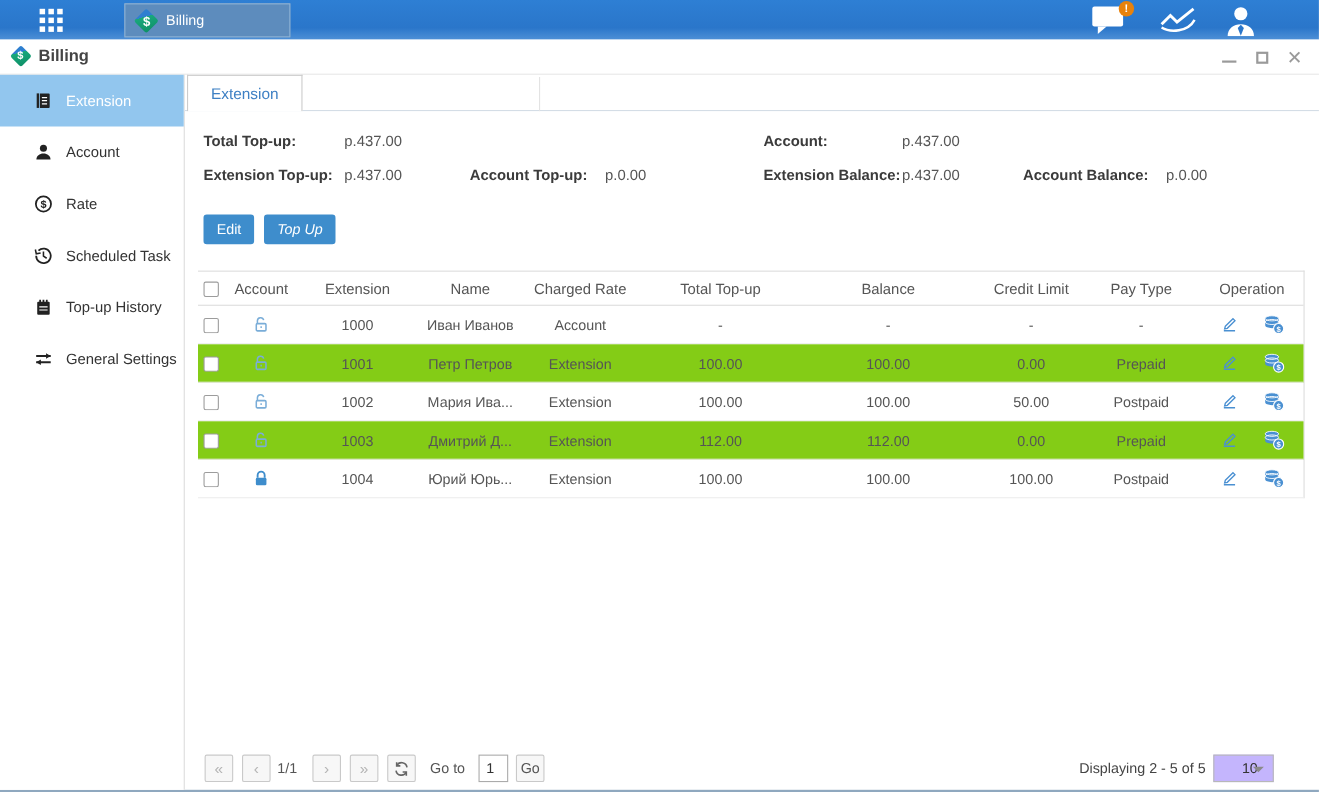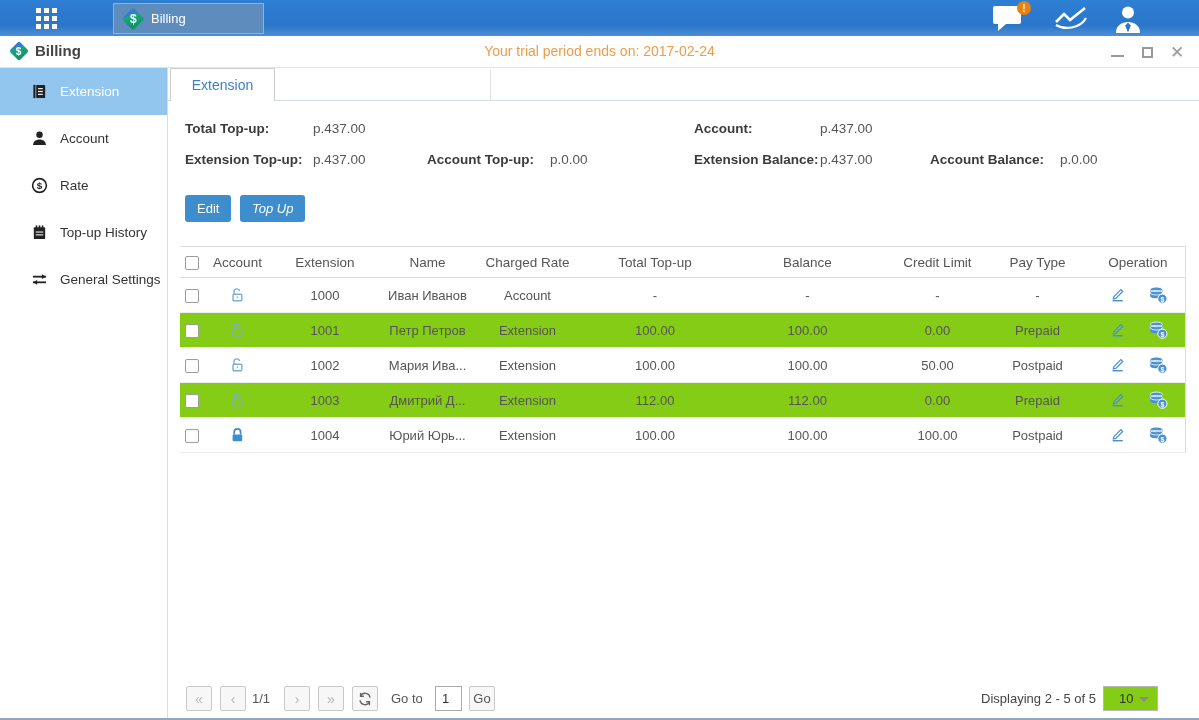--- a/index.html
+++ b/index.html
@@ -99,22 +99,22 @@
   .pg-indicator { position:absolute; left:72px; top:7px; color:#555; font-size:13px; }
   .goto-label { position:absolute; left:211px; top:7px; color:#555; font-size:13px; }
   .goto-input { position:absolute; left:255px; top:2px; width:27px; height:25px;
     border:1px solid #ababab; font-size:13px; text-align:left; padding-left:6px;
     color:#333; font-family:"Liberation Sans", sans-serif; }
   .go-btn { position:absolute; left:289px; top:2px; width:26px; height:25px;
     background:#f7f7f7; border:1px solid #c9c9c9; border-radius:2px; color:#555;
     font-size:13px; display:flex; align-items:center; justify-content:center; cursor:pointer; }
   .displaying { position:absolute; right:90px; top:7px; color:#444; font-size:13px; }
   .page-size { position:absolute; right:28px; top:2px; width:55px; height:25px;
-    border:1px solid #b8b8b8; background:#84cc16; display:flex; align-items:center;
-    padding-left:15px; font-size:13px; color:#333; cursor:pointer; }
+    border:1px solid #b8b8b8; background:#c4b5fd; display:flex; align-items:center;
+    padding-left:25px; font-size:13px; color:#333; cursor:pointer; }
   .caret { position:absolute; right:8px; top:10px; width:0; height:0;
     border-left:5px solid transparent; border-right:5px solid transparent;
     border-top:5px solid #8a8a8a; }
 </style>
 </head>
 <body>
 
 <div id="app">
 
   <div class="topbar">
@@ -157,21 +157,20 @@
     </div>
   </div>
 
   <div class="titlebar">
     <div class="app-title">
       <div class="diamond">
           <span>$</span>
         </div>
       <span class="t">Billing</span>
     </div>
-    <div class="trial">Your trial period ends on: 2017-02-24</div>
     <div class="win-controls">
       <div class="win-btn">
           <div class="min-glyph"></div>
         </div>
       <div class="win-btn">
           <div class="max-glyph"></div>
         </div>
       <div class="win-btn">
           <span class="close-glyph">✕</span>
         </div>
@@ -201,20 +200,30 @@
         <span>Account</span>
       </div>
       <div class="side-item">
         <span style="display: inline-flex;">
           <svg width="17" height="17" viewBox="0 0 18 18">
             <circle cx="9" cy="9" r="7.3" fill="none" stroke="#222" stroke-width="1.7"></circle>
             <text x="9" y="12.8" font-size="10.5" font-weight="bold" text-anchor="middle" fill="#222" font-family="Liberation Sans, sans-serif">$</text>
           </svg>
         </span>
         <span>Rate</span>
+      </div>
+      <div class="side-item">
+        <span style="display: inline-flex;">
+          <svg width="17" height="17" viewBox="0 0 18 18">
+            <path d="M4.2 4A7 7 0 1 1 2 9" fill="none" stroke="#222" stroke-width="1.7"></path>
+            <path d="M1.2 3l.9 4.2 4.2-.9" fill="none" stroke="#222" stroke-width="1.5"></path>
+            <path d="M9 5v4.4l3.1 2" fill="none" stroke="#222" stroke-width="1.5"></path>
+          </svg>
+        </span>
+        <span>Scheduled Task</span>
       </div>
       <div class="side-item">
         <span style="display: inline-flex;">
           <svg width="17" height="17" viewBox="0 0 18 18">
             <rect x="3" y="3.5" width="12" height="12.5" rx="1" fill="#222"></rect>
             <line x1="5.8" y1="1.5" x2="5.8" y2="5" stroke="#222" stroke-width="1.7"></line>
             <line x1="9" y1="1.5" x2="9" y2="5" stroke="#222" stroke-width="1.7"></line>
             <line x1="12.2" y1="1.5" x2="12.2" y2="5" stroke="#222" stroke-width="1.7"></line>
             <line x1="5" y1="8.5" x2="13" y2="8.5" stroke="#fff" stroke-width="1.1"></line>
             <line x1="5" y1="11.5" x2="13" y2="11.5" stroke="#fff" stroke-width="1.1"></line>

